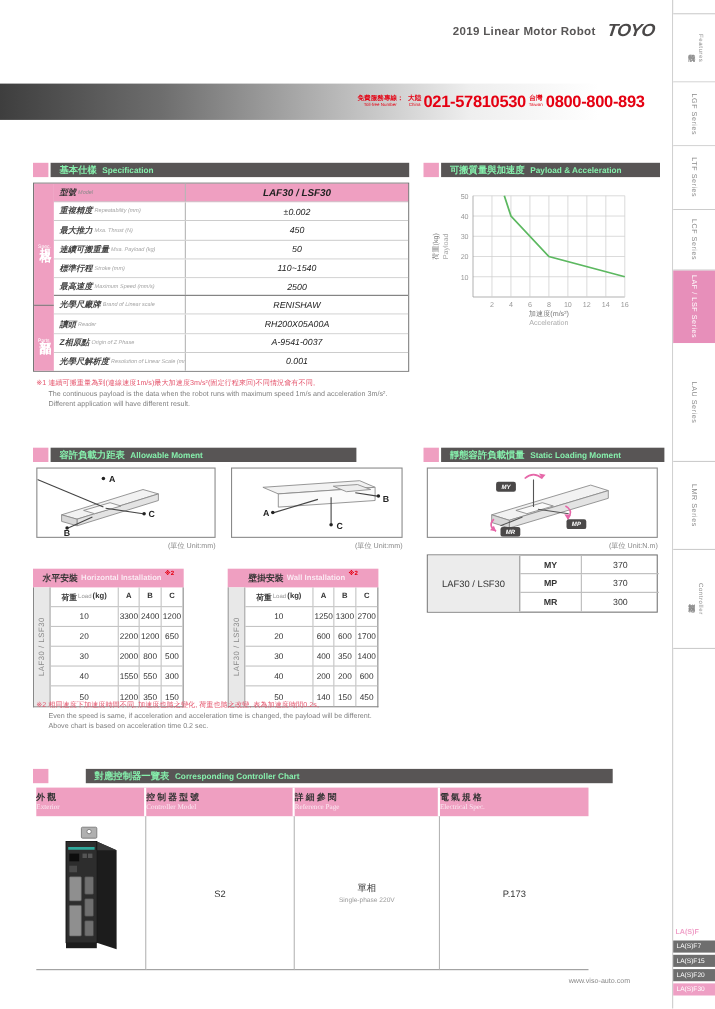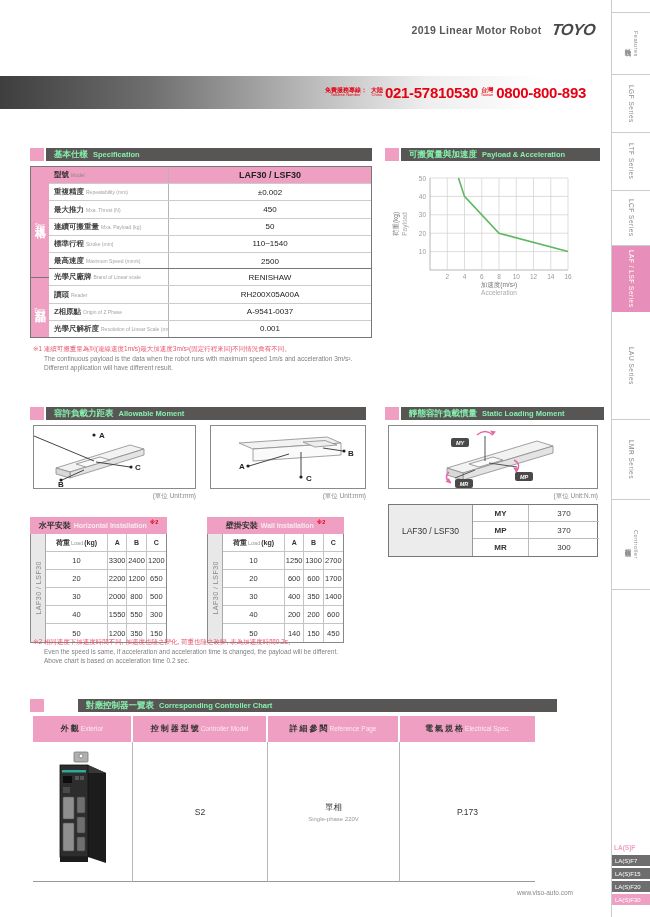--- a/index.html
+++ b/index.html
@@ -33,21 +33,21 @@
   .sec-bar .zh { font-size:8.5px; font-weight:700; }
   .sec-bar .en { font-size:7.5px; font-weight:700; }
 
   
   .spec-table { top:166px; left:30px; width:342px; height:172px; border:1px solid #777; display:flex; }
   .spec-bands { width:18px; display:flex; flex-direction:column; }
   .band { background:#ef9fc1; color:#fff; display:flex; flex-direction:column; align-items:center; justify-content:center; }
   .band-zh { writing-mode:vertical-rl; font-size:11px; font-weight:700; letter-spacing:2px; }
   .band-en { font-size:5px; margin-top:2px; transform:scale(.9); }
   .spec-rows { flex:1; display:flex; flex-direction:column; }
-  .srow { flex:1; display:flex; border-bottom:1px solid #ccc; background:#fff; }
+  .srow { flex:1; display:flex; border-bottom:1px solid #ccc; background:#fff;font-style:italic; }
   .srow:last-child { border-bottom:none; }
   .srow.model { background:#ef9fc1; }
   .srow.sep { border-top:1px solid #777; margin-top:-1px; }
   .scell-l { width:120px; border-right:1px solid #b5b5b5; display:flex; align-items:center; gap:2px;
     padding-left:5px; white-space:nowrap; overflow:hidden; }
   .scell-l .zh { font-size:7.5px; color:#444; font-weight:600; }
   .scell-l .en { font-size:5px; color:#a5a5a5; }
   .srow.model .scell-l .zh { color:#333; }
   .srow.model .scell-l .en { color:#8a8a8a; }
   .scell-v { flex:1; display:flex; align-items:center; justify-content:center; font-size:8px; color:#222; }
@@ -92,22 +92,22 @@
   .inst-grid > div { display:flex; align-items:center; justify-content:center;
     border-right:1px solid #c4c4c4; border-bottom:1px solid #c4c4c4; font-size:7.5px; color:#333; }
   .inst-grid > div:nth-child(4n) { border-right:none; }
   .inst-grid > div:nth-last-child(-n+4) { border-bottom:none; }
   .inst-grid .hed { font-weight:700; font-size:7px; gap:1px; }
   .inst-grid .hed .en { font-weight:400; font-size:5.5px; color:#999; }
 
   
   .ctrl-table { top:716px; left:33px; width:502px; display:grid;
     grid-template-columns:100px 135px 132px 135px; grid-template-rows:26px 140px; }
-  .ctrl-h { background:#ef9fc1; display:flex; flex-direction:row; align-items:center; justify-content:center;
-    line-height:1.2; border-right:2px solid #fff; }
+  .ctrl-h { background:#ef9fc1; display:flex; flex-direction:column; justify-content:center;
+    line-height:1.2; border-right:2px solid #fff;font-family:Liberation Serif, serif; }
   .ctrl-h:nth-child(4) { border-right:none; }
   .ctrl-h .zh { font-size:8px; font-weight:700; color:#333; letter-spacing:2px; }
   .ctrl-h .en { font-size:6.5px; color:#fbe9f2; }
   .ctrl-c { border-right:1px solid #b5b5b5; border-bottom:1px solid #999; display:flex; flex-direction:column;
     align-items:center; justify-content:center; font-size:8.5px; color:#333; }
   .ctrl-c:last-child { border-right:none; }
   .ctrl-c .sub { font-size:6px; color:#999; margin-top:2px; }
 
   .website { top:889px; left:495px; width:100px; text-align:center; font-size:6.5px; color:#888; }
 
@@ -286,21 +286,21 @@
     <line x1="74.5" y1="12" x2="74.5" y2="104" stroke="#cfcfcf" stroke-width="0.7"></line>
     <line x1="57.25" y1="12" x2="57.25" y2="104" stroke="#cfcfcf" stroke-width="0.7"></line>
     <line x1="40" y1="12" x2="40" y2="104" stroke="#999" stroke-width="0.7"></line>
   <text class="ax-cap" transform="rotate(-90 8 58)" x="8" y="58" text-anchor="middle">荷重(kg)</text>
   <text class="ax-cap-en" transform="rotate(-90 17 58)" x="17" y="58" text-anchor="middle">Payload</text>
   <text class="ax-cap" x="109" y="121" text-anchor="middle">加速度(m/s²)</text>
   <text class="ax-cap-en" x="109" y="129" text-anchor="middle">Acceleration</text>
 <polyline points="68.4625,12 74.5,30.39999999999999 109,67.19999999999999 178,85.6" fill="none" stroke="#5cb860" stroke-width="1.6"></polyline>
   </svg>
 
-<div class="abs sec-head" style="top:407px;left:30px;width:336px;">
+<div class="abs sec-head" style="top:407px;left:30px;width:294px;">
   <div class="sec-sq"></div>
   <div class="sec-bar">
     <span class="zh">容許負載力距表</span>
     <span class="en">Allowable Moment</span>
   </div>
 </div>
 
 <div class="abs diag-box" style="top:425px;left:33px;width:163px;height:64px;">
   <svg width="161" height="62" viewBox="0 0 161 62">
     <polygon points="22,42 96,19 110,23 36,46" fill="#f2f2f2" stroke="#8a8a8a" stroke-width="0.8"></polygon>

